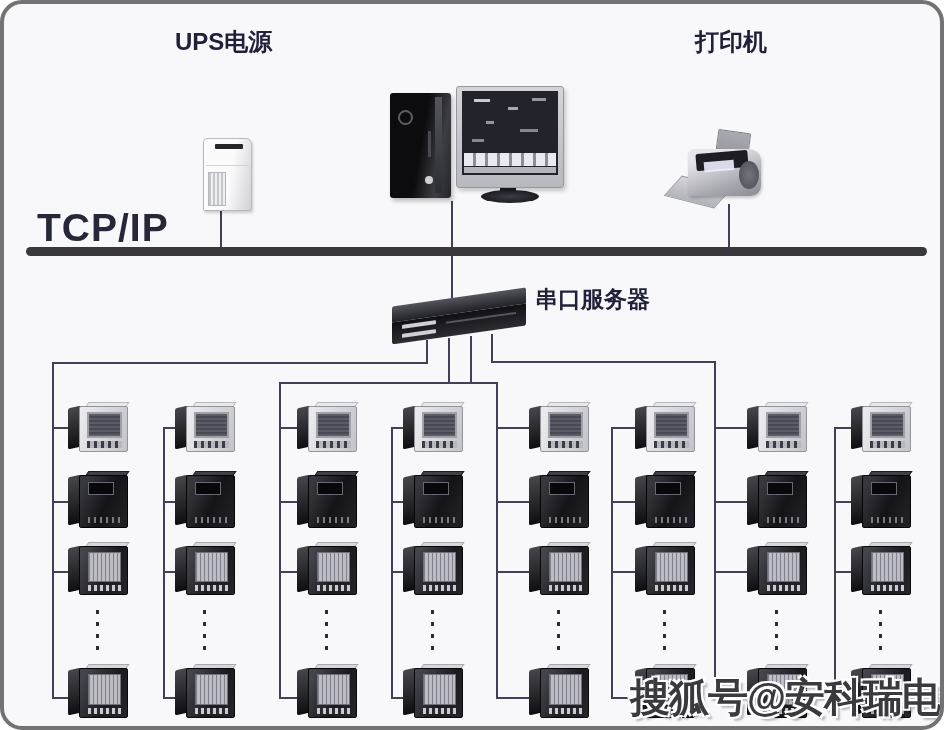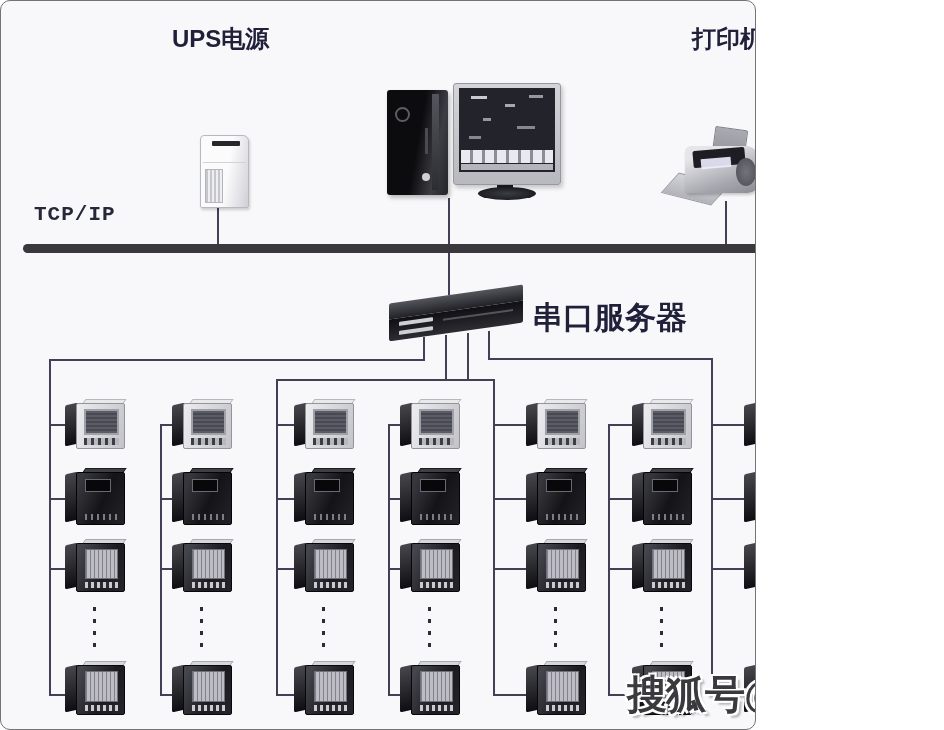--- a/index.html
+++ b/index.html
@@ -1,28 +1,28 @@
 <!DOCTYPE html>
 <html><head>
 <meta charset="utf-8">
 <style>
   html,body{margin:0;padding:0;background:#ffffff;}
   .stage{
-    position:relative;width:756px;height:730px;overflow:hidden;
-    background:#f8f8fa;border-radius:10px;border:1px solid #737373;
+    position:relative;width:944px;height:730px;overflow:hidden;
+    background:#f8f8fa;border-radius:22px;border:4px solid #737373;
     font-family:"Liberation Sans","DejaVu Sans",sans-serif;
     box-sizing:border-box;
   }
   
   .lbl{position:absolute;font-weight:700;color:#20203a;white-space:nowrap;}
   .lbl-ups{left:171px;top:22px;font-size:24px;}
   .lbl-host{left:414px;top:22px;font-size:24px;}
   .lbl-printer{left:691px;top:22px;font-size:24px;}
-  .lbl-tcp{left:33px;top:202px;font-size:21px;font-weight:600;color:#27273a;letter-spacing:1px;font-family:Liberation Mono, monospace;}
-  .lbl-server{left:531px;top:296px;font-size:31px;}
+  .lbl-tcp{left:33px;top:202px;font-size:39px;font-weight:600;color:#27273a;letter-spacing:1px;}
+  .lbl-server{left:531px;top:280px;font-size:23px;}
   .watermark{
     position:absolute;left:626px;top:666px;z-index:50;
     font-size:40px;font-weight:800;color:#3a3a3e;letter-spacing:-1px;white-space:nowrap;
     text-shadow:2px 2px 0 #fff,-2px -2px 0 #fff,2px -2px 0 #fff,-2px 2px 0 #fff,4px 4px 2px rgba(0,0,0,.25);
   }
   
   .net-line{position:absolute;background:#453e57;z-index:2;}
   .net-line.v{width:2px;}
   .net-line.h{height:2px;}
   .bus-bar{

